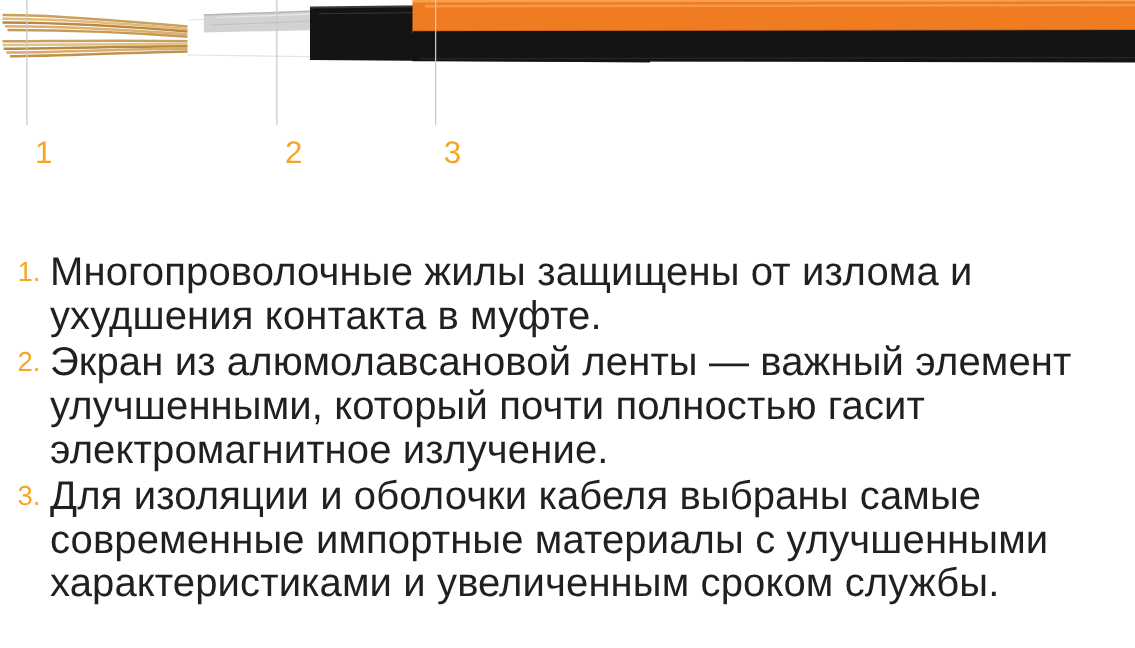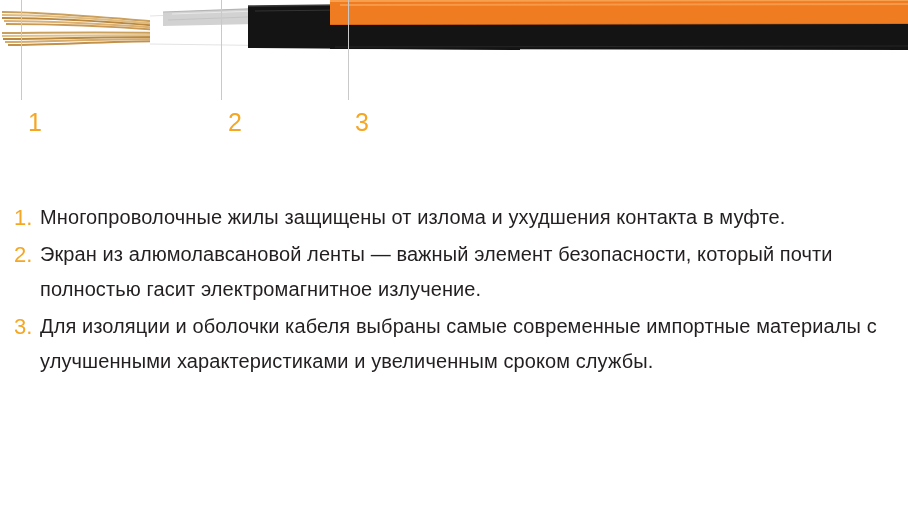--- a/index.html
+++ b/index.html
@@ -55,21 +55,21 @@
     color: #f5a623;
     font-size: 22px;
     line-height: 35px;
     width: 30px;
     flex: 0 0 30px;
     text-align: left;
     padding-left: 4px;
     box-sizing: border-box;
   }
   .legend-text {
-    font-size: 20px;
+    font-size: 32px;
     line-height: 35px;
     color: #231f20;
     letter-spacing: 0.1px;
   }
 </style>
 </head>
 <body>
 
 <div id="cable-figure">
 
@@ -126,21 +126,21 @@
 
 <div id="legend-list">
 
   <div class="legend-item">
     <span class="legend-marker">1.</span>
     <span class="legend-text">Многопроволочные жилы защищены от излома и ухудшения контакта в муфте.</span>
   </div>
 
   <div class="legend-item">
     <span class="legend-marker">2.</span>
-    <span class="legend-text">Экран из алюмолавсановой ленты — важный элемент безопасности, который почти полностью гасит электромагнитное излучение.</span>
+    <span class="legend-text">Экран из алюмолавсановой ленты — важный элемент улучшенными, который почти полностью гасит электромагнитное излучение.</span>
   </div>
 
   <div class="legend-item">
     <span class="legend-marker">3.</span>
     <span class="legend-text">Для изоляции и оболочки кабеля выбраны самые современные импортные материалы с улучшенными характеристиками и увеличенным сроком службы.</span>
   </div>
 
 </div>
 
 </body></html>

